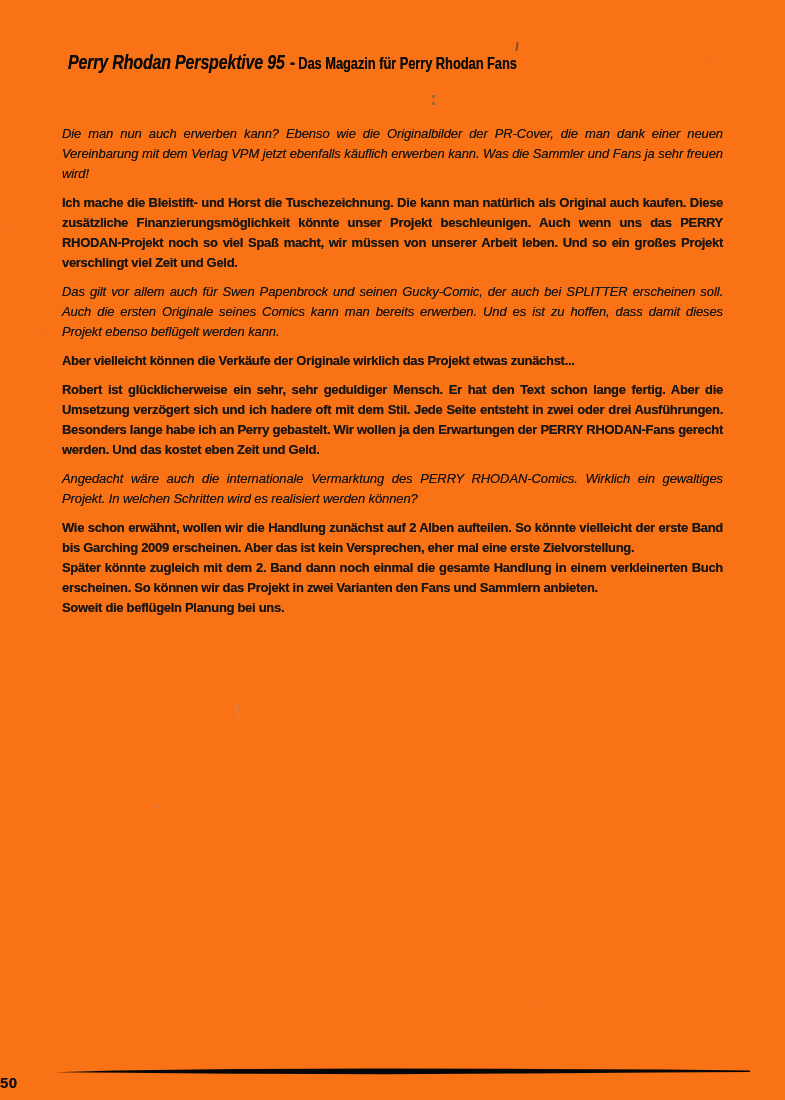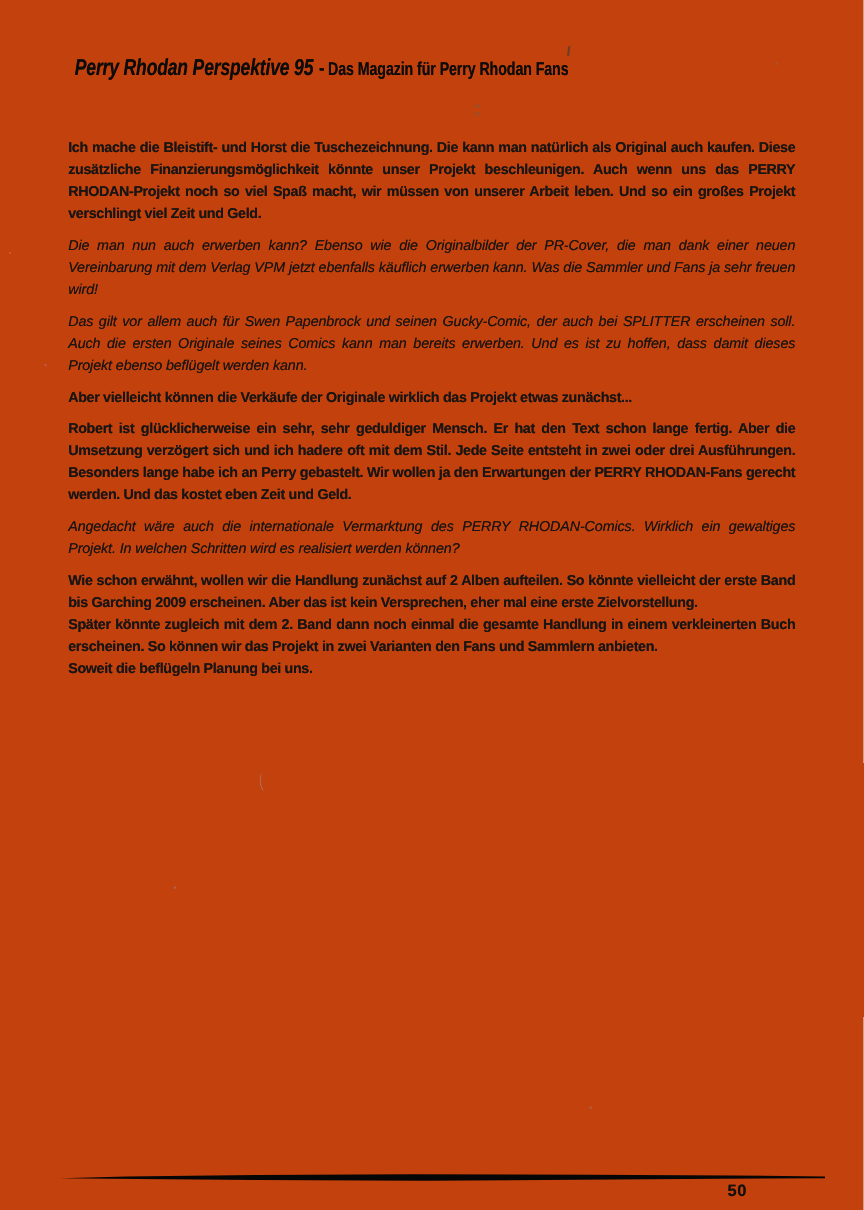--- a/index.html
+++ b/index.html
@@ -1,21 +1,21 @@
 <!DOCTYPE html>
 <html><head>
 <meta charset="utf-8">
 <style>
   html, body { margin: 0; padding: 0; background: #e8e8e8; }
   .page {
     position: relative;
     width: 785px;
     height: 1100px;
     margin: 0 auto;
-    background: #c2410c;
+    background: #f97316;
     overflow: hidden;
     font-family: "Liberation Sans", sans-serif;
     color: #141414;
   }
 
   
   .masthead {
     position: absolute;
     left: 68px;
     top: 50px;
@@ -74,27 +74,26 @@
     left: 55px;
     top: 1062px;
     width: 695px;
     height: 10px;
   }
   .page-number {
     position: absolute;
     left: 0;
     top: 1074px;
     width: 650px;
-    text-align: right;
+    text-align: left;
     font-size: 15px;
     font-weight: bold;
     letter-spacing: 0.5px;
     color: #111;
     text-shadow: 0 0 0.4px rgba(0,0,0,0.6);
-    margin-left: 29px;
   }
 
   
   .speck { position: absolute; border-radius: 50%; }
   .speck-red-1   { left: 8px;   top: 229px; width: 2px; height: 2px; background: #d08080; opacity: .45; }
   .speck-red-2   { left: 40px;  top: 331px; width: 3px; height: 2px; background: #c46a6a; opacity: .5; }
   .speck-blue-1  { left: 158px; top: 806px; width: 2px; height: 2px; background: #8d9cc7; opacity: .45; }
   .speck-gray-1  { left: 705px; top: 57px;  width: 2px; height: 2px; background: #777;    opacity: .5; }
   .speck-gray-2  { left: 536px; top: 1006px;width: 2px; height: 2px; background: #999;    opacity: .45; }
   .artifact-tick {
@@ -120,26 +119,26 @@
 <body>
 
 <div class="page">
 
   <header class="masthead">
     <span class="masthead-title">Perry Rhodan Perspektive 95</span><span class="masthead-sep">-</span><span class="masthead-subtitle">Das Magazin für Perry Rhodan Fans</span>
   </header>
 
   <main class="body-text">
 
+    <p class="para q">
+      <span class="line">Die man nun auch erwerben kann? Ebenso wie die Originalbilder der PR-Cover, die man dank einer neuen Vereinbarung mit dem Verlag VPM jetzt ebenfalls käuflich erwerben kann. Was die Sammler und Fans ja sehr freuen wird!</span>
+    </p>
+
     <p class="para a">
       <span class="line">Ich mache die Bleistift- und Horst die Tuschezeichnung. Die kann man natürlich als Original auch kaufen. Diese zusätzliche Finanzierungsmöglichkeit könnte unser Projekt beschleunigen. Auch wenn uns das PERRY RHODAN-Projekt noch so viel Spaß macht, wir müssen von unserer Arbeit leben. Und so ein großes Projekt verschlingt viel Zeit und Geld.</span>
-    </p>
-
-    <p class="para q">
-      <span class="line">Die man nun auch erwerben kann? Ebenso wie die Originalbilder der PR-Cover, die man dank einer neuen Vereinbarung mit dem Verlag VPM jetzt ebenfalls käuflich erwerben kann. Was die Sammler und Fans ja sehr freuen wird!</span>
     </p>
 
     <p class="para q">
       <span class="line">Das gilt vor allem auch für Swen Papenbrock und seinen Gucky-Comic, der auch bei SPLITTER erscheinen soll. Auch die ersten Originale seines Comics kann man bereits erwerben. Und es ist zu hoffen, dass damit dieses Projekt ebenso beflügelt werden kann.</span>
     </p>
 
     <p class="para a">
       <span class="line">Aber vielleicht können die Verkäufe der Originale wirklich das Projekt etwas zunächst...</span>
     </p>
 

